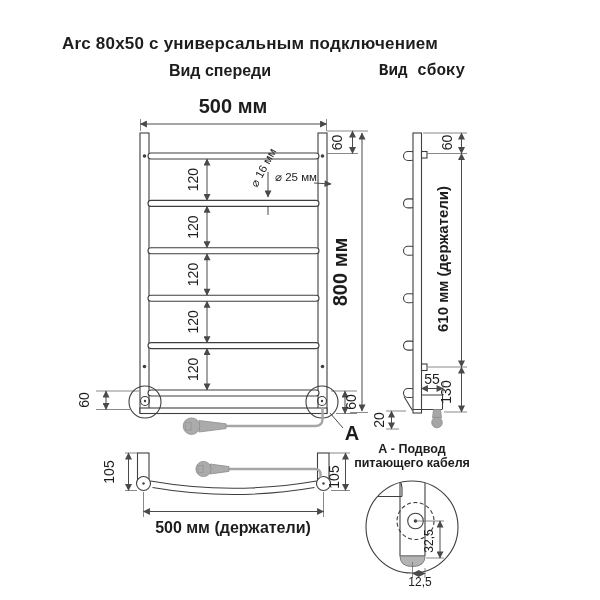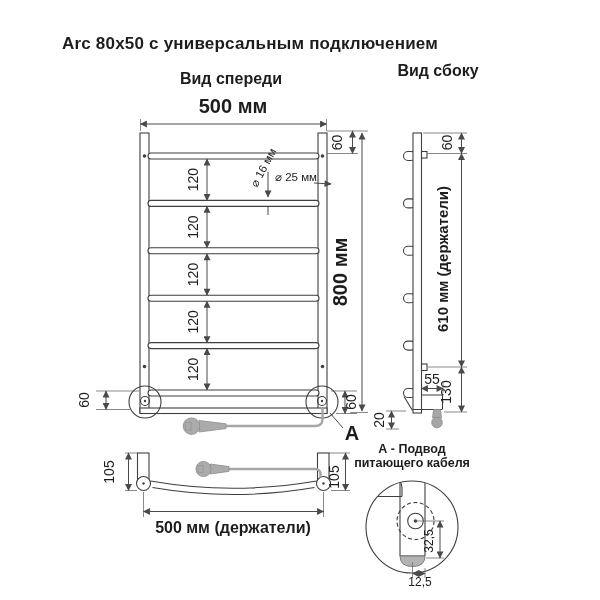--- a/index.html
+++ b/index.html
@@ -2,22 +2,22 @@
 <html><head>
 <meta charset="utf-8">
 <style>
   html,body{margin:0;padding:0;}
   body{width:600px;height:600px;background:#ffffff;position:relative;overflow:hidden;
        font-family:"Liberation Sans","DejaVu Sans",sans-serif;color:#1d1d1d;}
   .page-title{position:absolute;top:34px;left:0;width:500px;text-align:center;
        font-size:17px;font-weight:bold;letter-spacing:.2px;}
   .view-label{position:absolute;top:62px;transform:translateX(-50%);
        font-size:16px;font-weight:bold;white-space:nowrap;}
-  #label-front{left:231px;margin-top:8px;}
-  #label-side{left:438px;}
+  #label-front{left:220px;}
+  #label-side{left:422px;font-family:Liberation Mono, monospace;}
   svg{position:absolute;left:0;top:0;}
   svg text{fill:#1d1d1d;font-family:"Liberation Sans","DejaVu Sans",sans-serif;}
   .dim{font-size:14px;}
   .dim-sm{font-size:11.5px;}
   .dim-xs{font-size:12px;}
   .dim-big{font-size:20px;font-weight:bold;}
   .dim-med{font-size:15px;font-weight:bold;}
   .dim-med2{font-size:16px;font-weight:bold;}
   .note{font-size:12.5px;font-weight:bold;}
   .callout{font-size:20px;font-weight:bold;}

